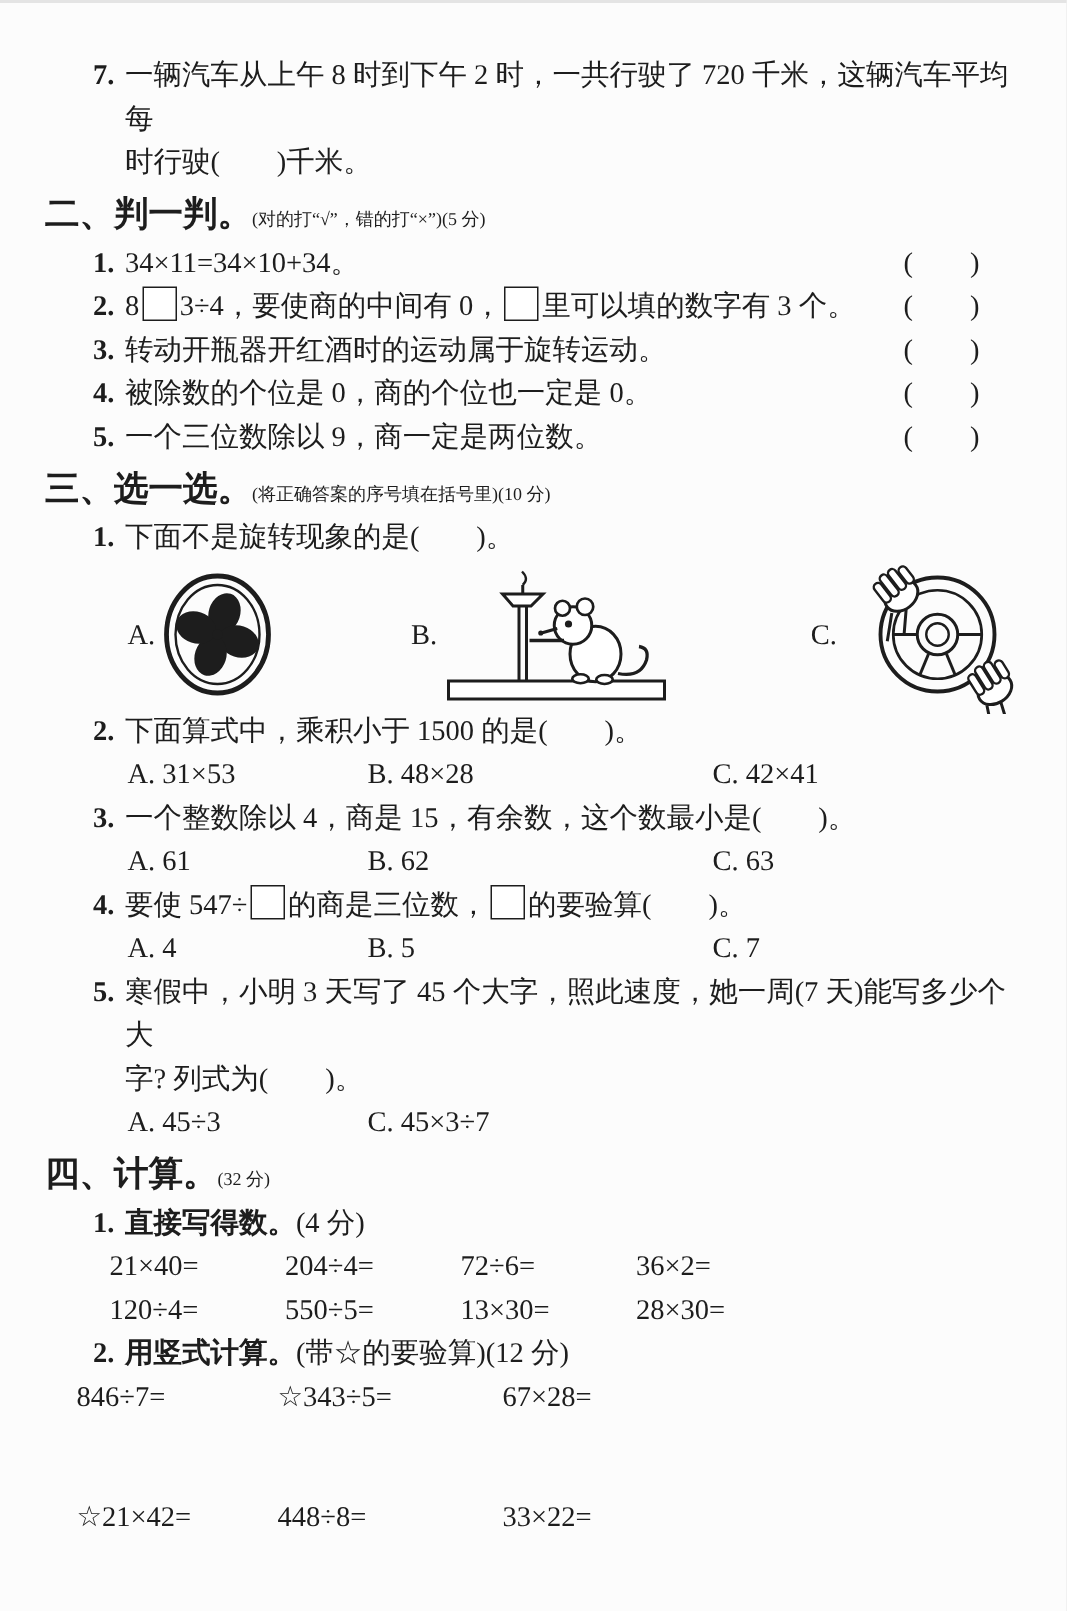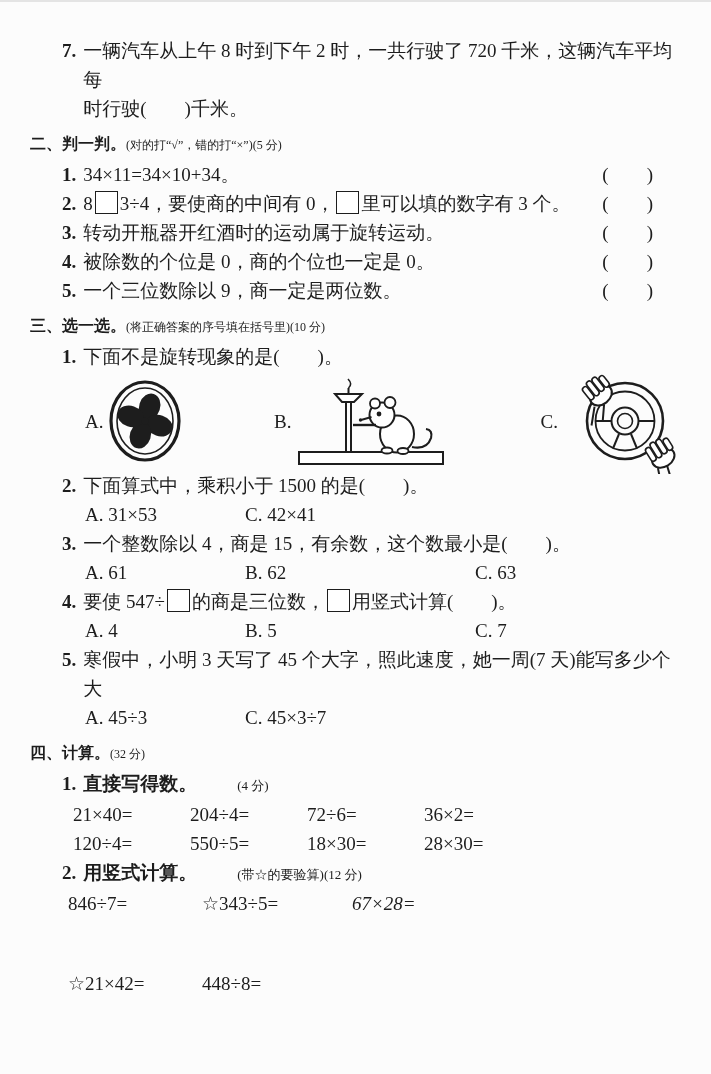--- a/index.html
+++ b/index.html
@@ -4,42 +4,42 @@
 <style>
   html,body{margin:0;padding:0;}
   body{background:#cfcfcf;}
   .page{
     width:711px;height:1074px;margin:0 auto;background:#fcfcfc;color:#1d1d1d;
     font-family:"Liberation Serif","DejaVu Serif",serif;font-size:19px;line-height:29px;
     padding:34px 30px 0 30px;box-sizing:border-box;overflow:hidden;position:relative;
     border-top:2px solid #e4e4e4;
   }
   .sec-header{margin-top:5px;white-space:nowrap;}
-  .sec-title{font-weight:bold;font-family:"Liberation Sans","DejaVu Sans",sans-serif;font-size:16px;}
+  .sec-title{font-weight:bold;font-family:"Liberation Sans","DejaVu Sans",sans-serif;font-size:23px;}
   .sec-note{font-size:12px;}
   .qline{display:flex;margin-left:32px;align-items:baseline;}
   .qnum{font-weight:bold;margin-right:7px;white-space:nowrap;}
   .qbody{flex:1;}
   .jtext{flex:1;}
   .answer{white-space:nowrap;margin-left:8px;margin-right:28px;}
   .blank-box{display:inline-block;width:21px;height:21px;border:1.6px solid #1d1d1d;
     vertical-align:-4px;margin:0 2px;background:#fff;}
   .sub-title{font-weight:bold;font-family:"Liberation Sans","DejaVu Sans",sans-serif;}
-  .sub-note{font-size:13px;font-weight:normal;font-family:"Liberation Serif","DejaVu Serif",serif;margin-left:40px;}
+  .sub-note{font-size:19px;font-weight:normal;font-family:"Liberation Serif","DejaVu Serif",serif;}
   .opt-row{display:flex;margin-left:55px;}
   .opt-row .c1{width:160px;}
   .opt-row .c2{width:230px;}
   .opt-row .c3{flex:1;}
   .calc4{display:flex;margin-left:43px;}
   .calc4 .d1,.calc4 .d2,.calc4 .d3{width:117px;}
   .calc4 .d4{flex:1;}
-  .calc3{display:flex;margin-left:38px;}
+  .calc3{display:flex;margin-left:21px;}
   .calc3 .k1{width:134px;}
   .calc3 .k2{width:150px;}
-  .calc3 .k3{flex:1;font-style:italic;}
+  .calc3 .k3{flex:1;}
   .calc3.spaced{margin-top:51px;}
   .img-row{display:flex;align-items:center;margin:2px 0 2px 55px;height:96px;}
   .img-opt{display:flex;align-items:center;}
   .img-opt.a{width:195px;}
   .img-opt.b{width:275px;}
   .opt-label{margin-right:5px;}
   svg{display:block;}
 </style>
 </head>
 <body>
@@ -168,47 +168,49 @@
       </svg>
     </div>
   </div>
 
   <div class="qline">
     <span class="qnum">2.</span>
     <span class="jtext">下面算式中，乘积小于 1500 的是(　　)。</span>
   </div>
   <div class="opt-row">
     <span class="c1">A. 31×53</span>
+    <span class="c2">B. 48×28</span>
     <span class="c3">C. 42×41</span>
   </div>
 
   <div class="qline">
     <span class="qnum">3.</span>
     <span class="jtext">一个整数除以 4，商是 15，有余数，这个数最小是(　　)。</span>
   </div>
   <div class="opt-row">
     <span class="c1">A. 61</span>
     <span class="c2">B. 62</span>
     <span class="c3">C. 63</span>
   </div>
 
   <div class="qline">
     <span class="qnum">4.</span>
-    <span class="jtext"><span>要使 547÷</span><span class="blank-box"></span><span>的商是三位数，</span><span class="blank-box"></span><span>用竖式计算(　　)。</span></span>
+    <span class="jtext"><span>要使 547÷</span><span class="blank-box"></span><span>的商是三位数，</span><span class="blank-box"></span><span>的要验算(　　)。</span></span>
   </div>
   <div class="opt-row">
     <span class="c1">A. 4</span>
     <span class="c2">B. 5</span>
     <span class="c3">C. 7</span>
   </div>
 
   <div class="qline">
     <span class="qnum">5.</span>
     <div class="qbody">
       <span>寒假中，小明 3 天写了 45 个大字，照此速度，她一周(7 天)能写多少个大</span><br>
+      <span>字? 列式为(　　)。</span>
     </div>
   </div>
   <div class="opt-row">
     <span class="c1">A. 45÷3</span>
     <span class="c3">C. 45×3÷7</span>
   </div>
 
   <div class="sec-header">
     <span class="sec-title">四、计算。</span><span class="sec-note">(32 分)</span>
   </div>
@@ -220,32 +222,33 @@
 
   <div class="calc4">
     <span class="d1">21×40=</span>
     <span class="d2">204÷4=</span>
     <span class="d3">72÷6=</span>
     <span class="d4">36×2=</span>
   </div>
   <div class="calc4">
     <span class="d1">120÷4=</span>
     <span class="d2">550÷5=</span>
-    <span class="d3">18×30=</span>
+    <span class="d3">13×30=</span>
     <span class="d4">28×30=</span>
   </div>
 
   <div class="qline">
     <span class="qnum">2.</span>
     <span class="jtext"><span class="sub-title">用竖式计算。</span><span class="sub-note">(带☆的要验算)(12 分)</span></span>
   </div>
 
   <div class="calc3">
     <span class="k1">846÷7=</span>
     <span class="k2">☆343÷5=</span>
     <span class="k3">67×28=</span>
   </div>
   <div class="calc3 spaced">
     <span class="k1">☆21×42=</span>
     <span class="k2">448÷8=</span>
+    <span class="k3">33×22=</span>
   </div>
 
 </div>
 
 </body></html>

